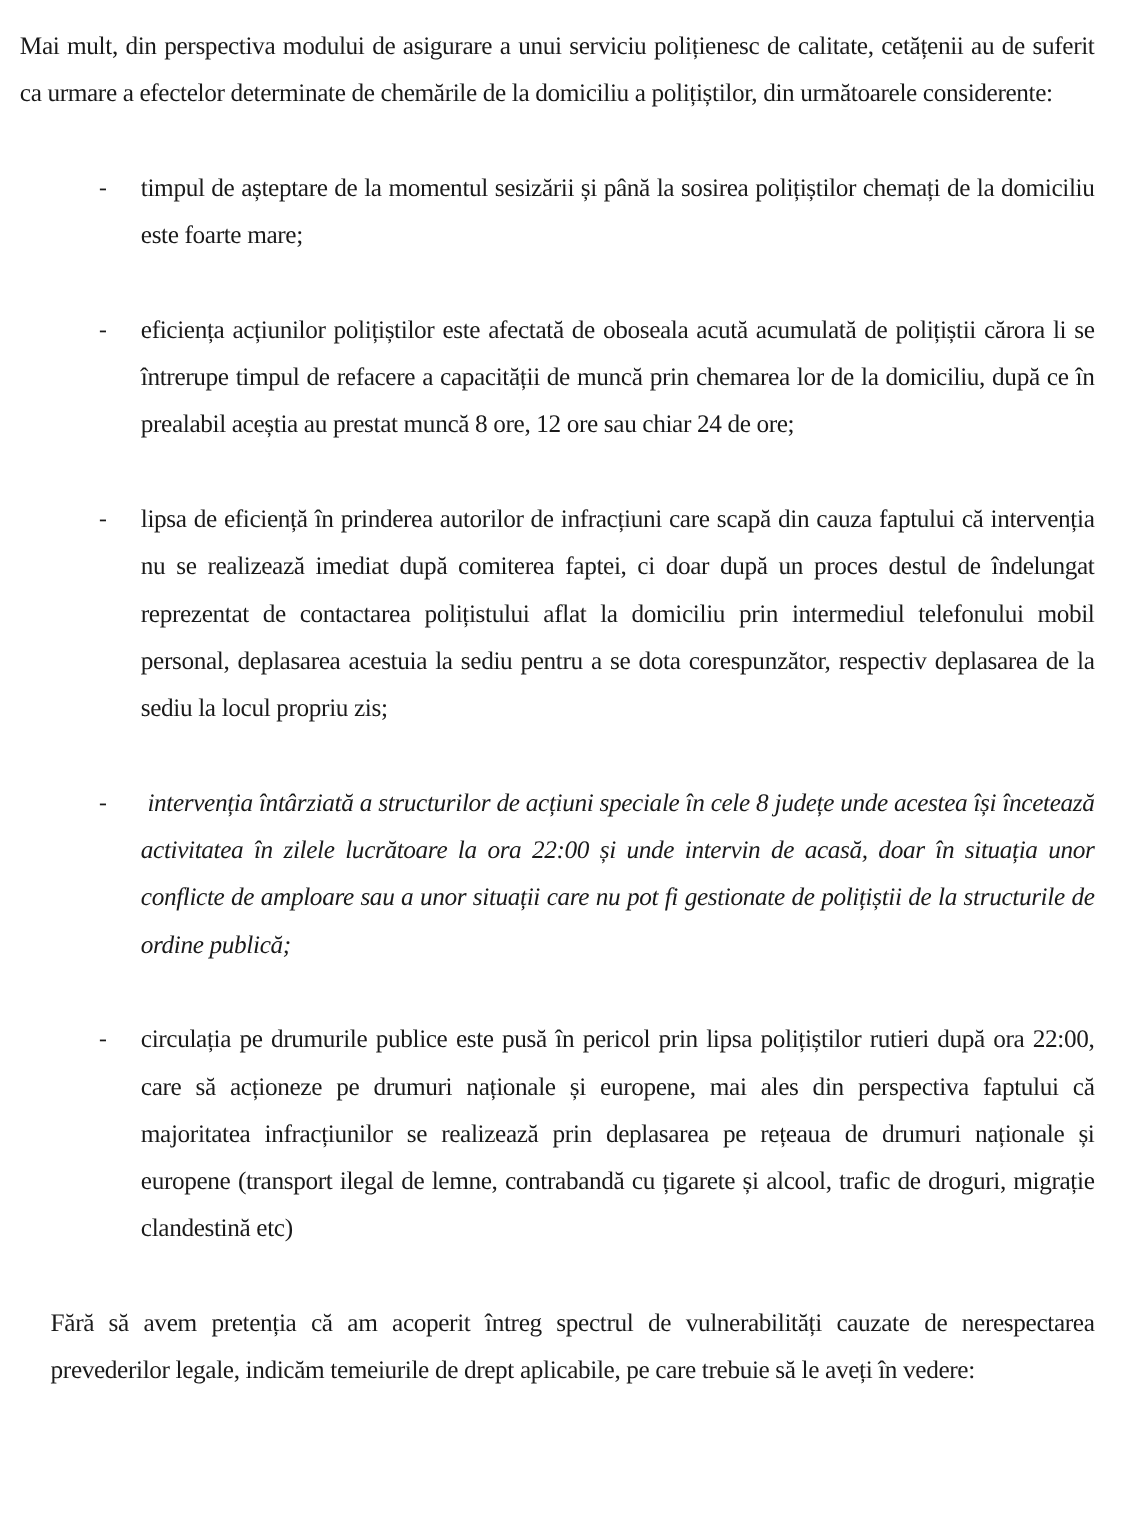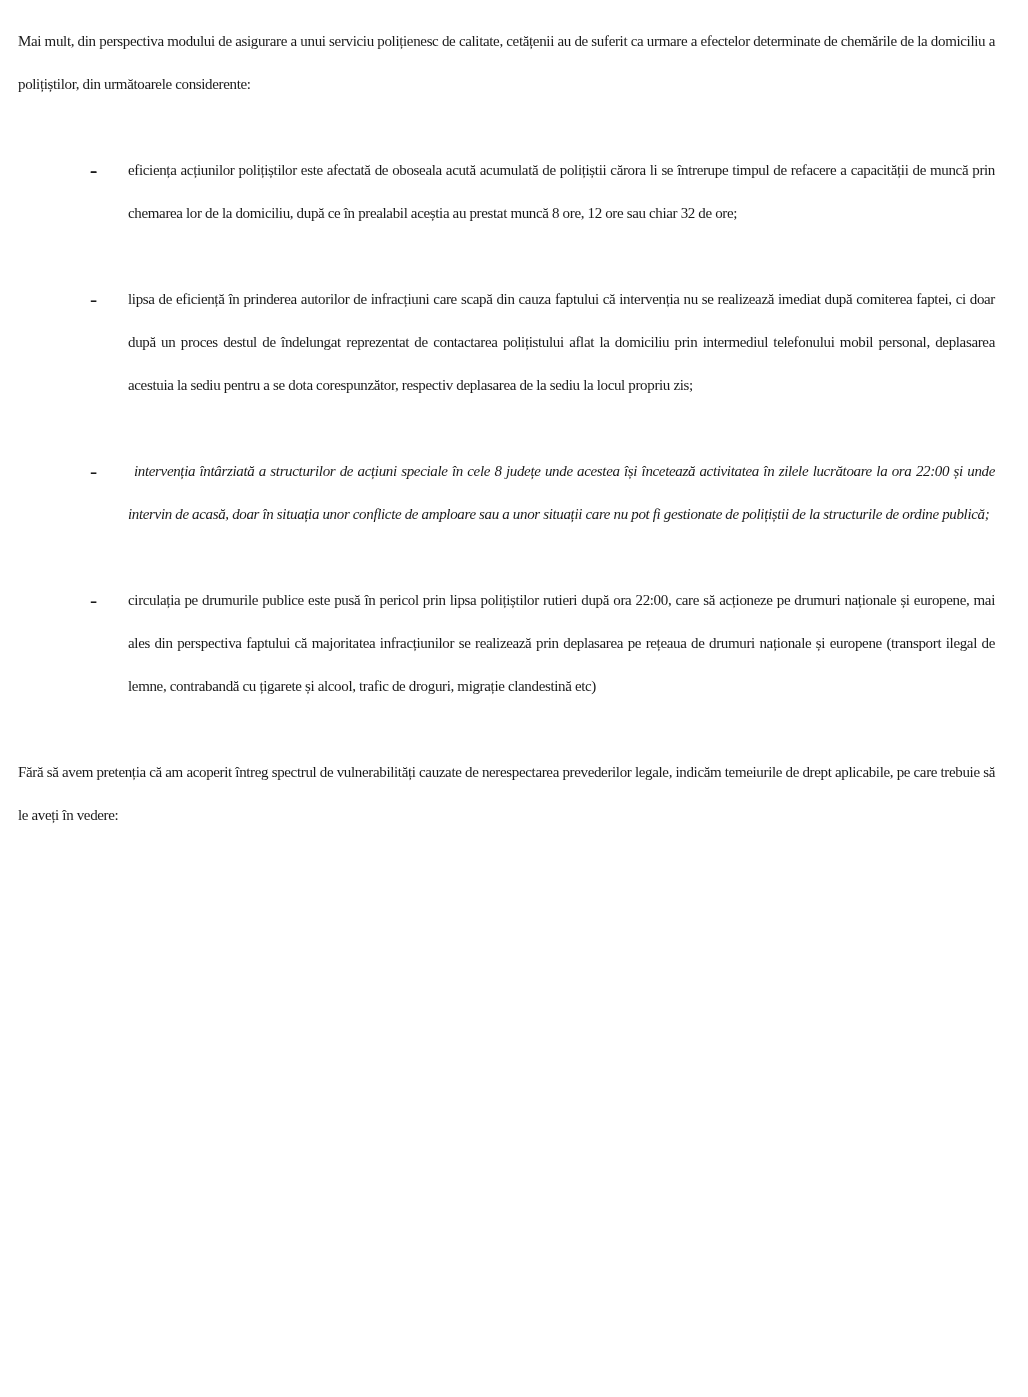--- a/index.html
+++ b/index.html
@@ -16,21 +16,21 @@
       color: #1a1a1a;
     }
     .page {
       position: absolute;
       left: 18px;
       top: 20px;
       width: 977px;
     }
     p {
       margin: 0;
-      font-size: 15px;
+      font-size: 23px;
       line-height: 43px;
       text-align: justify;
       letter-spacing: -0.35px;
       word-spacing: 0px;
     }
     .para-intro { margin-bottom: 43px; }
     .bullet-list {
       list-style: none;
       margin: 0;
       padding: 0;
@@ -42,35 +42,36 @@
     }
     .bullet .dash {
       position: absolute;
       left: 72px;
       top: 0;
       font-size: 21.5px;
       line-height: 43px;
     }
     .bullet p { text-align: justify; }
     .bullet-4 p { text-indent: 6px; font-style: italic; }
-    .para-closing { margin-top: 0px; }
+    .para-closing { margin-top: 0px; margin-left: 28px; }
   </style>
 </head>
 <body>
 
 <div class="page">
   <p class="para-intro">Mai mult, din perspectiva modului de asigurare a unui serviciu polițienesc de calitate, cetățenii au de suferit ca urmare a efectelor determinate de chemările de la domiciliu a polițiștilor, din următoarele considerente:</p>
 
   <ul class="bullet-list">
     <li class="bullet bullet-1">
       <span class="dash">-</span>
+      <p>timpul de așteptare de la momentul sesizării și până la sosirea polițiștilor chemați de la domiciliu este foarte mare;</p>
     </li>
     <li class="bullet bullet-2">
       <span class="dash">-</span>
-      <p>eficiența acțiunilor polițiștilor este afectată de oboseala acută acumulată de polițiștii cărora li se întrerupe timpul de refacere a capacității de muncă prin chemarea lor de la domiciliu, după ce în prealabil aceștia au prestat muncă 8 ore, 12 ore sau chiar 32 de ore;</p>
+      <p>eficiența acțiunilor polițiștilor este afectată de oboseala acută acumulată de polițiștii cărora li se întrerupe timpul de refacere a capacității de muncă prin chemarea lor de la domiciliu, după ce în prealabil aceștia au prestat muncă 8 ore, 12 ore sau chiar 24 de ore;</p>
     </li>
     <li class="bullet bullet-3">
       <span class="dash">-</span>
       <p>lipsa de eficiență în prinderea autorilor de infracțiuni care scapă din cauza faptului că intervenția nu se realizează imediat după comiterea faptei, ci doar după un proces destul de îndelungat reprezentat de contactarea polițistului aflat la domiciliu prin intermediul telefonului mobil personal, deplasarea acestuia la sediu pentru a se dota corespunzător, respectiv deplasarea de la sediu la locul propriu zis;</p>
     </li>
     <li class="bullet bullet-4">
       <span class="dash">-</span>
       <p>intervenția întârziată a structurilor de acțiuni speciale în cele 8 județe unde acestea își încetează activitatea în zilele lucrătoare la ora 22:00 și unde intervin de acasă, doar în situația unor conflicte de amploare sau a unor situații care nu pot fi gestionate de polițiștii de la structurile de ordine publică;</p>
     </li>
     <li class="bullet bullet-5">

